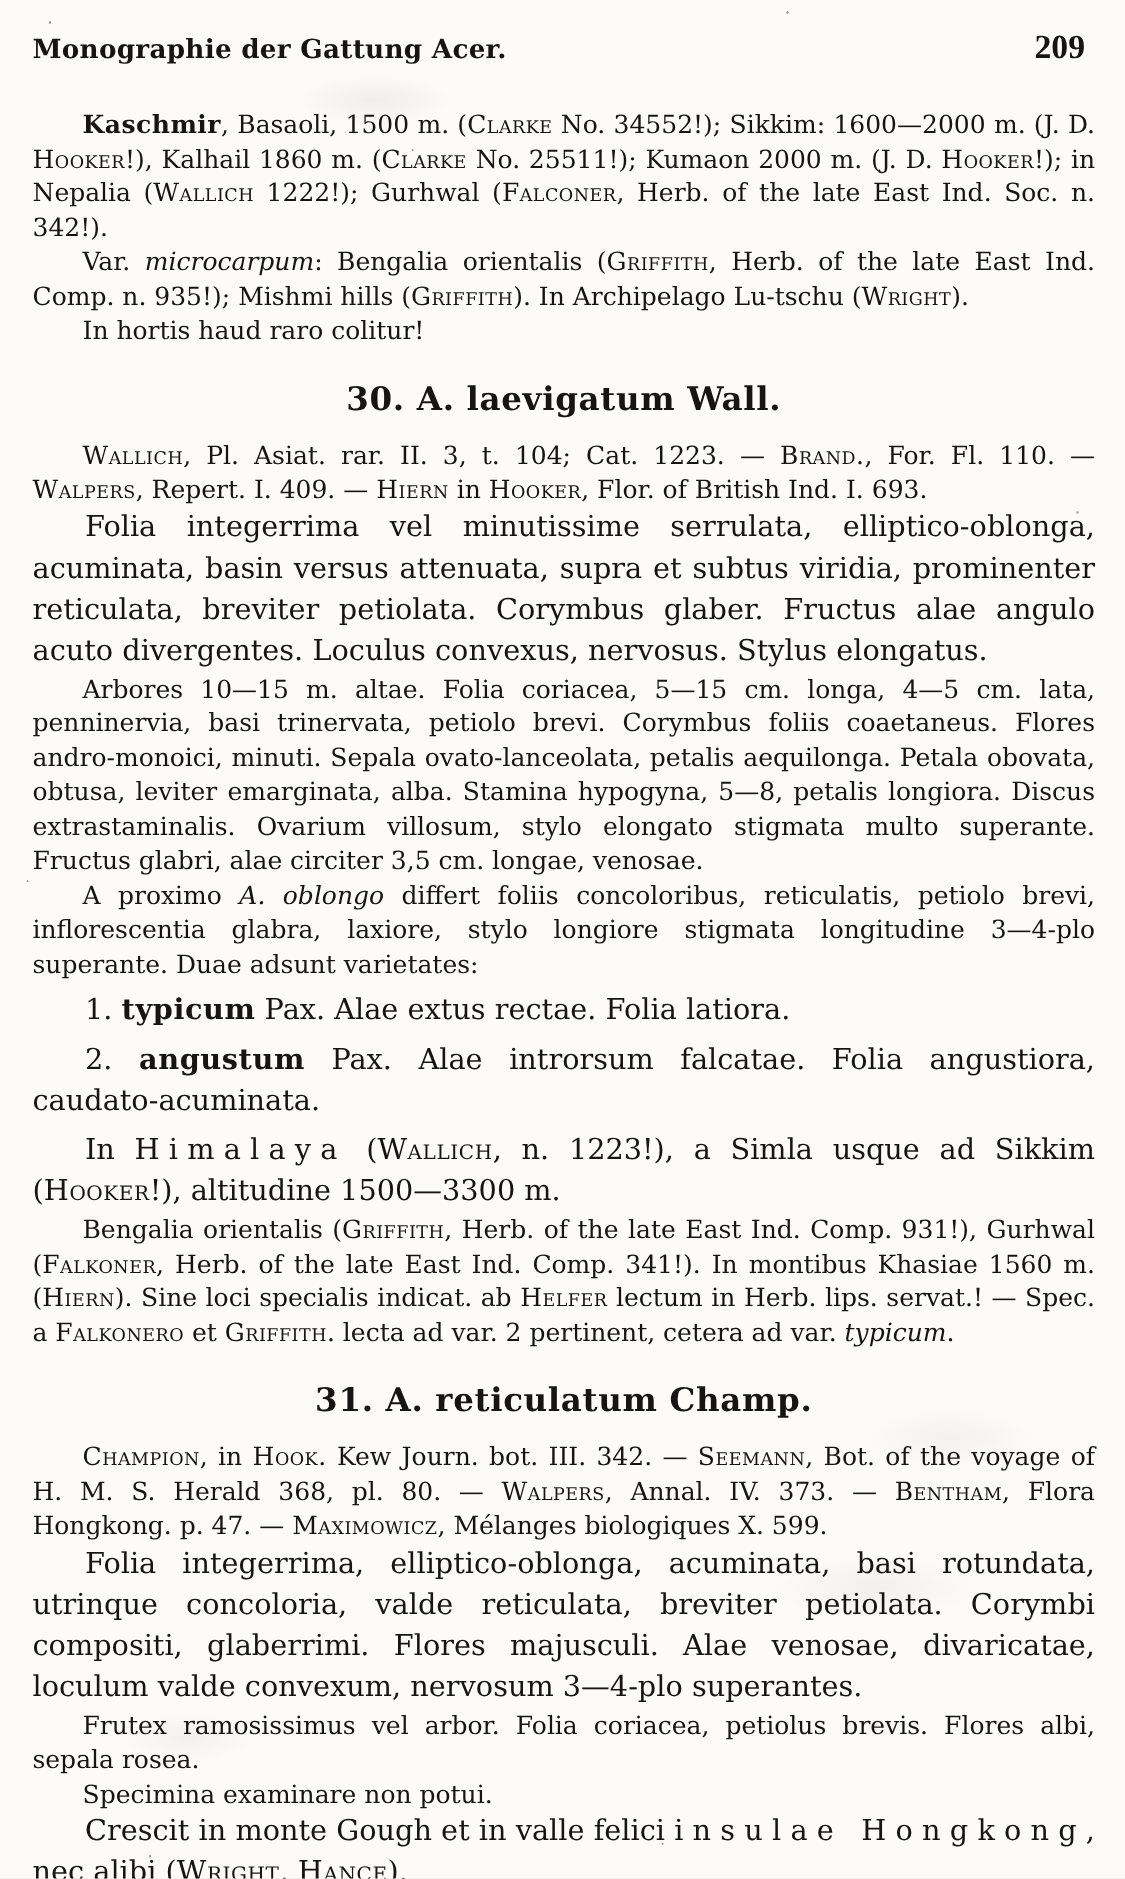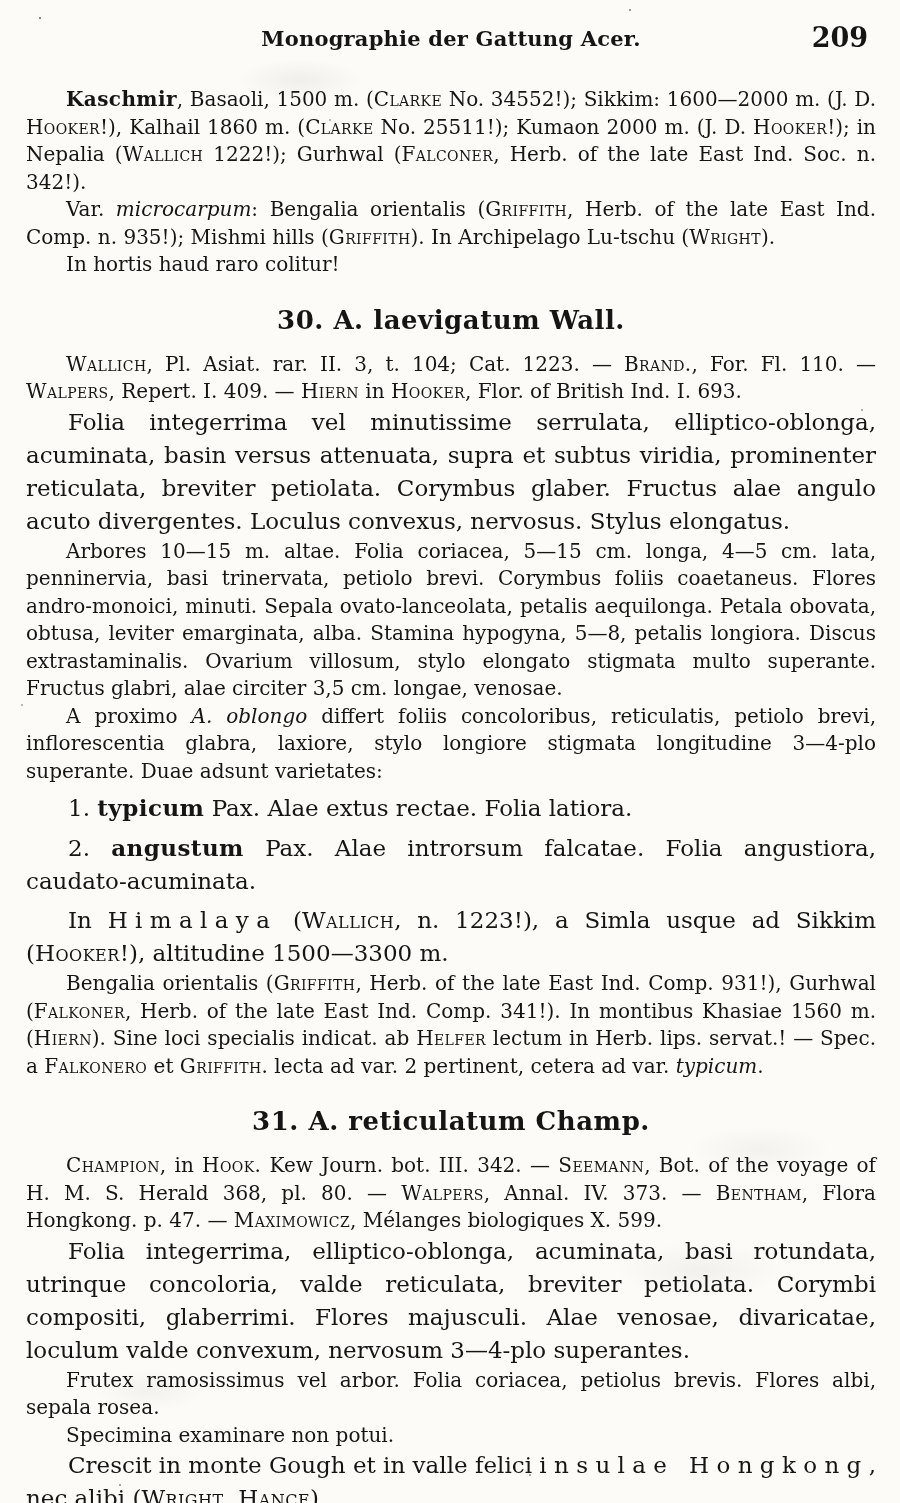--- a/index.html
+++ b/index.html
@@ -29,26 +29,26 @@
       radial-gradient(circle 1.5px at 530px 1475px, rgba(0,0,0,.4) 0 40%, transparent 70%),
       radial-gradient(circle 2px at 120px 1485px, rgba(0,0,0,.35) 0 35%, transparent 65%),
       radial-gradient(ellipse 90px 30px at 300px 80px, rgba(0,0,0,.05), transparent 70%),
       radial-gradient(ellipse 120px 40px at 700px 1270px, rgba(0,0,0,.045), transparent 70%),
       radial-gradient(ellipse 100px 35px at 760px 1150px, rgba(0,0,0,.04), transparent 70%),
       radial-gradient(ellipse 80px 30px at 150px 1390px, rgba(0,0,0,.04), transparent 70%);
   }
   .running-head { position: relative; height: 36px; margin-bottom: 28px; }
   .running-title {
     position: absolute; left: 0; right: 0; top: 4px;
-    text-align: center; font-weight: 700; font-size: 21px;
+    text-align: left; font-weight: 700; font-size: 21px;
     letter-spacing: .01em;
   }
   .page-number {
     position: absolute; right: 8px; top: 0;
-    font-weight: 700; font-size: 27px;
+    font-weight: 700; font-size: 27px; font-family: Liberation Serif, serif;
   }
   p { margin: 0; text-align: justify; }
   .p-small { font-size: 20px; line-height: 27.5px; text-indent: 40px; }
   .p-body  { font-size: 23px; line-height: 33px;  text-indent: 42px; }
   .species-heading {
     text-align: center; font-weight: 700; font-size: 26px;
     margin: 26px 0 16px; letter-spacing: .02em;
   }
   .mt-sm { margin-top: 6px; }
   .seg-sc { font-variant: small-caps; letter-spacing: .02em; }

